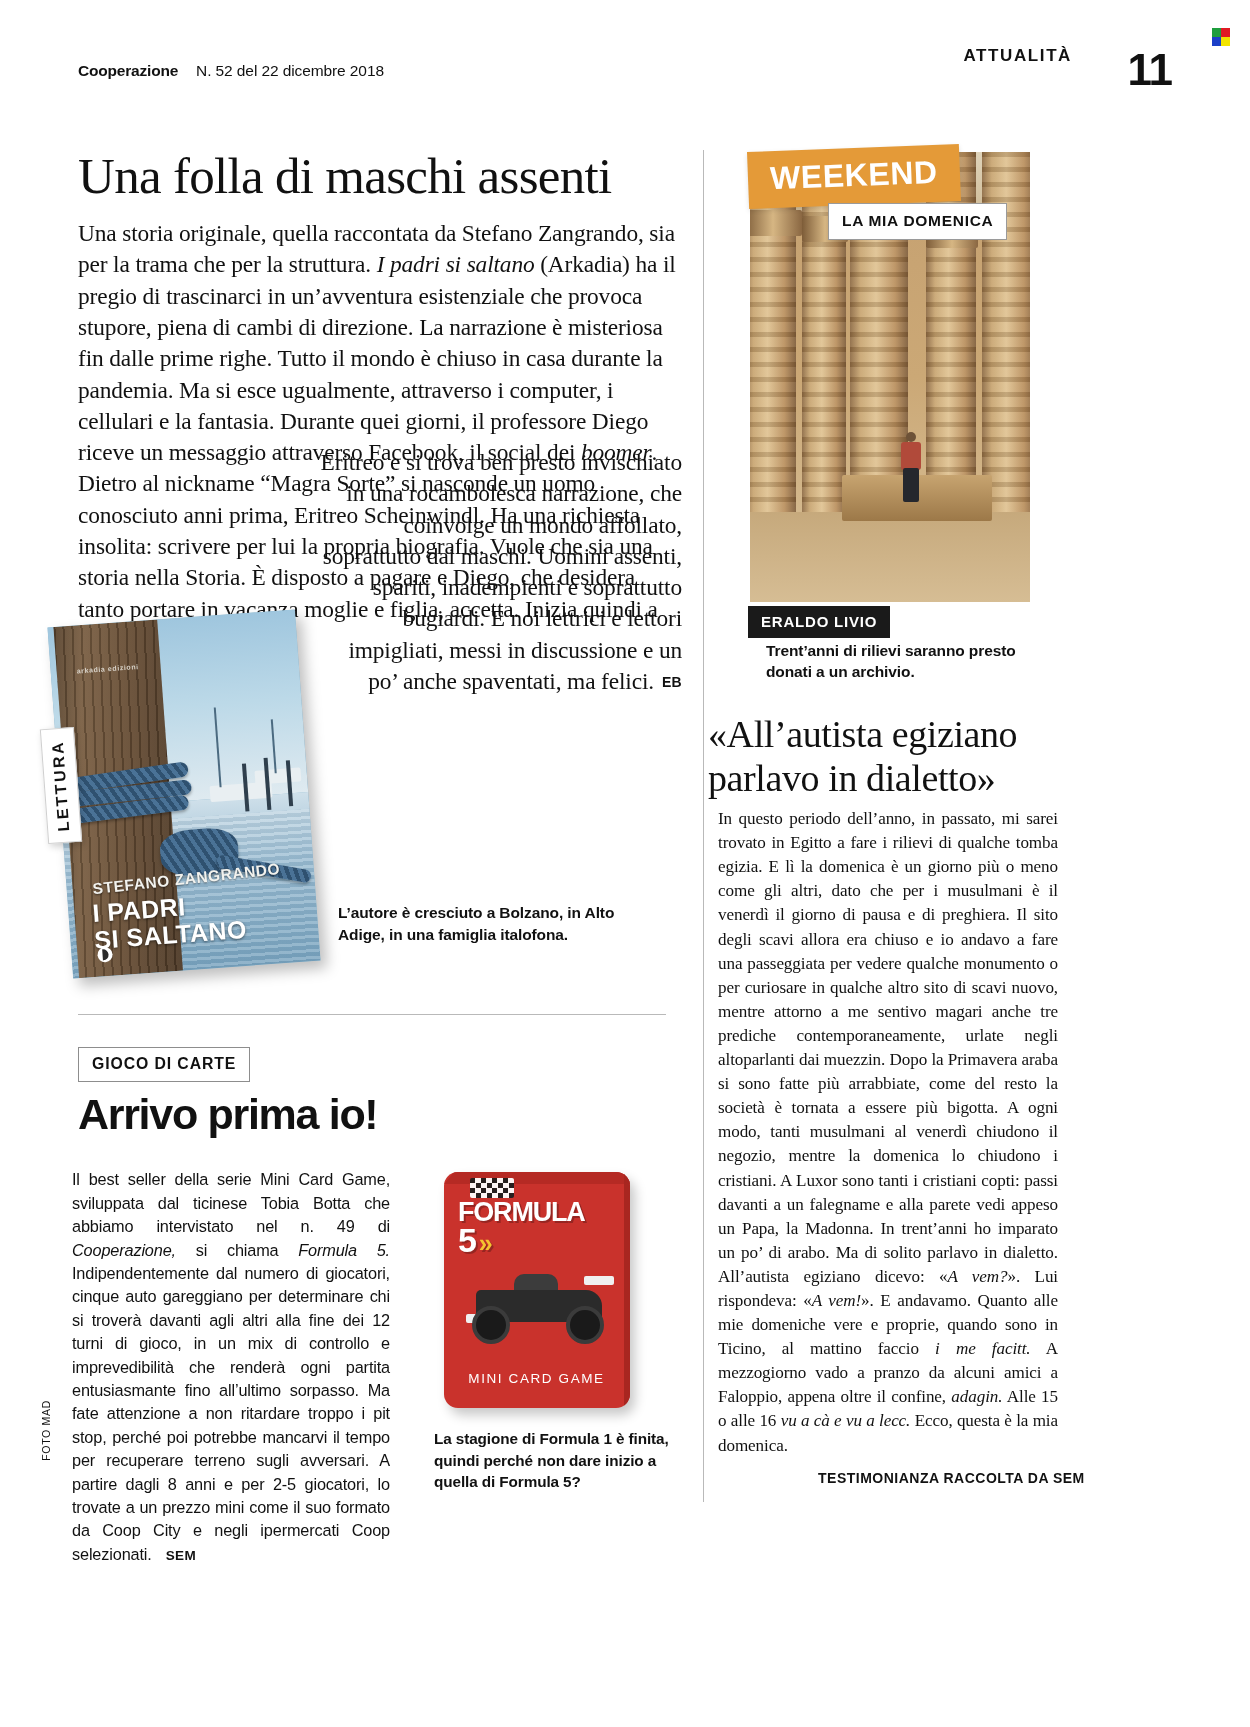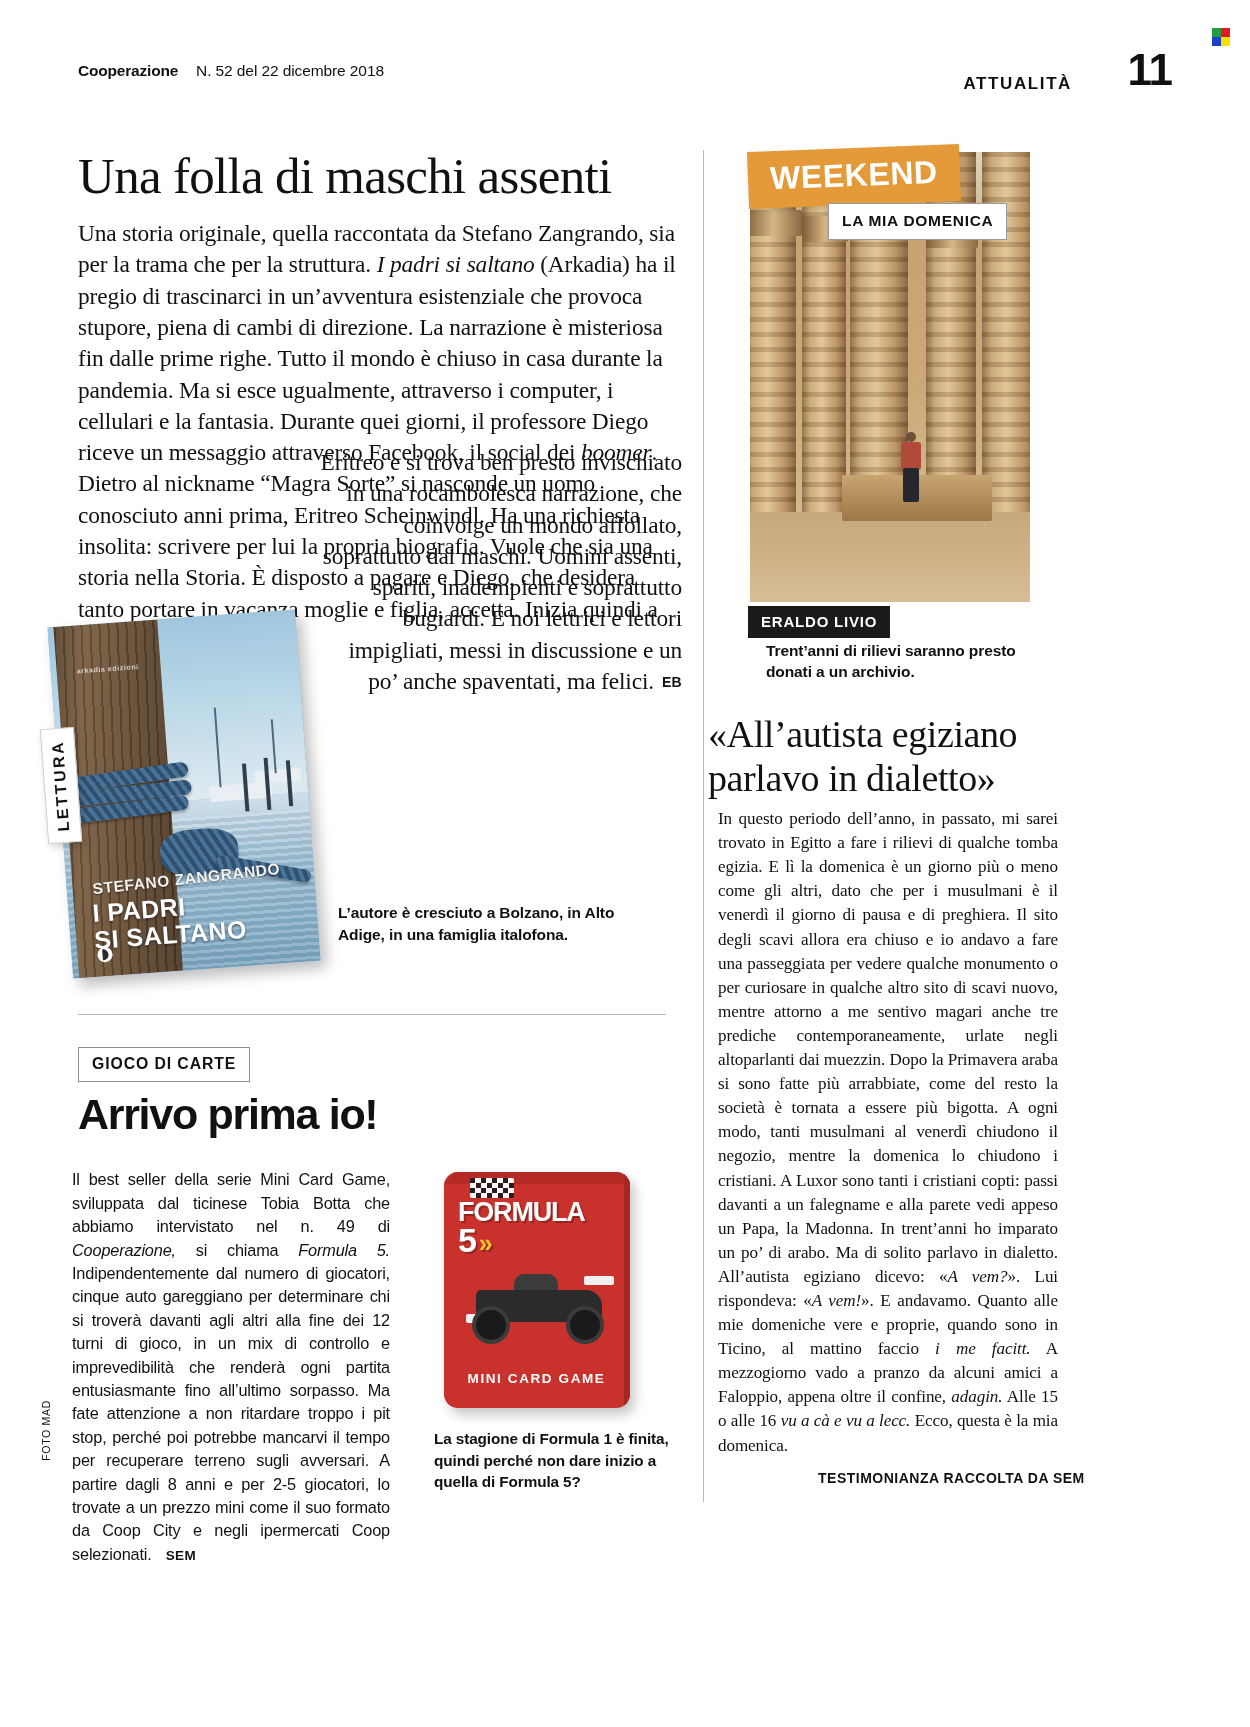--- a/index.html
+++ b/index.html
@@ -26,21 +26,21 @@
     align-items: baseline;
     gap: 18px;
     font-size: 15.5px;
   }
   .masthead .brand { font-weight: bold; letter-spacing: -0.2px; }
   .masthead .issue { font-weight: normal; letter-spacing: -0.1px; }
 
   .section-label {
     position: absolute;
     right: 178px;
-    top: 74px;
+    top: 46px;
     font-size: 17px;
     font-weight: bold;
     letter-spacing: 1.6px;
   }
   .page-number {
     position: absolute;
     right: 78px;
     top: 48px;
     font-size: 44px;
     font-weight: 900;
@@ -332,21 +332,21 @@
     display: inline-block;
     font-size: 34px;
   }
   .f5-chev { color: #f4c430; font-size: 25px; letter-spacing: -5px; margin-left: 3px;}
   .f5-mini {
     position: absolute;
     left: 0; right: 1px; bottom: 22px;
     text-align: center;
     color: #ffffff;
     font-size: 13.5px;
-    font-weight: bold;
+    font-weight: normal;
     letter-spacing: 1.6px;
   }
   .f5-car {
     position: absolute;
     left: 22px; bottom: 58px;
     width: 146px; height: 86px;
   }
   .f5-car .body {
     position: absolute;
     left: 10px; top: 26px; width: 126px; height: 32px;

